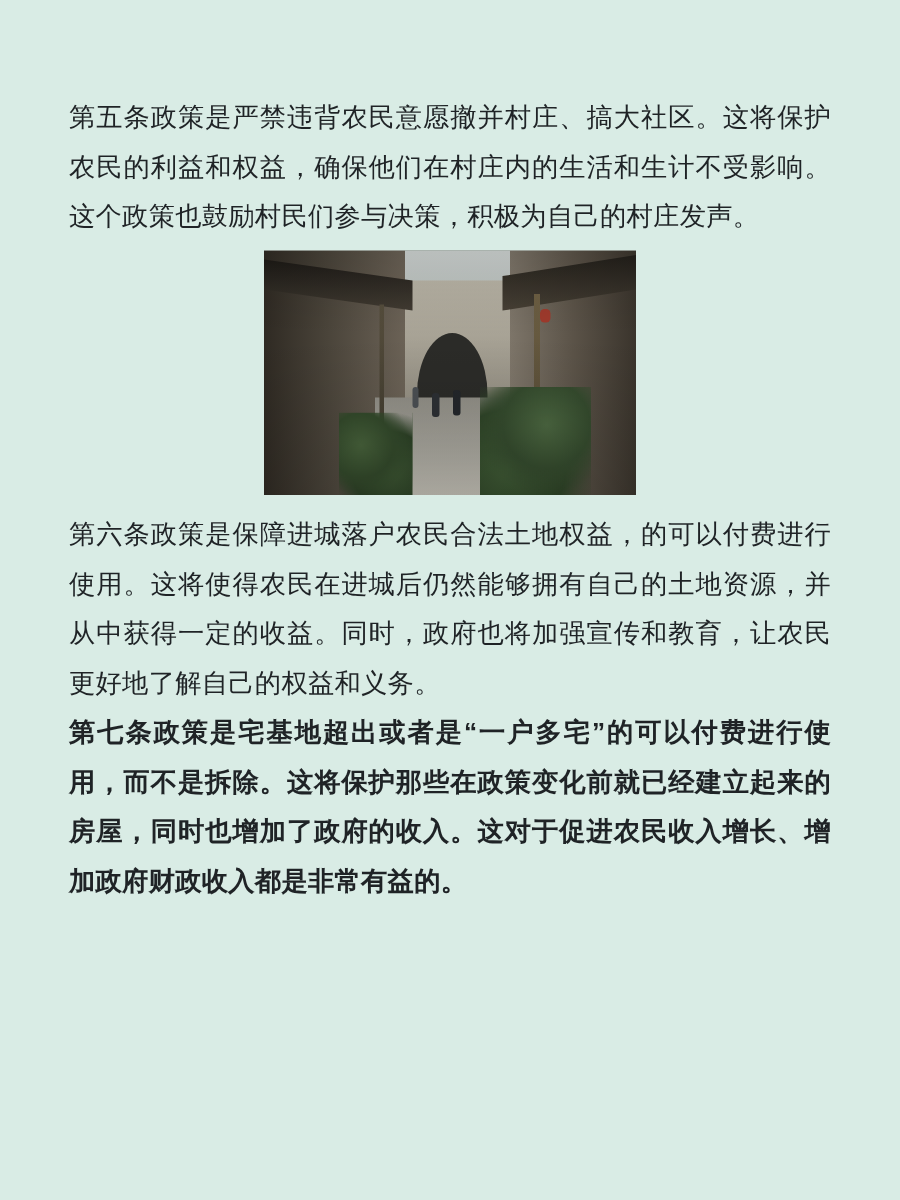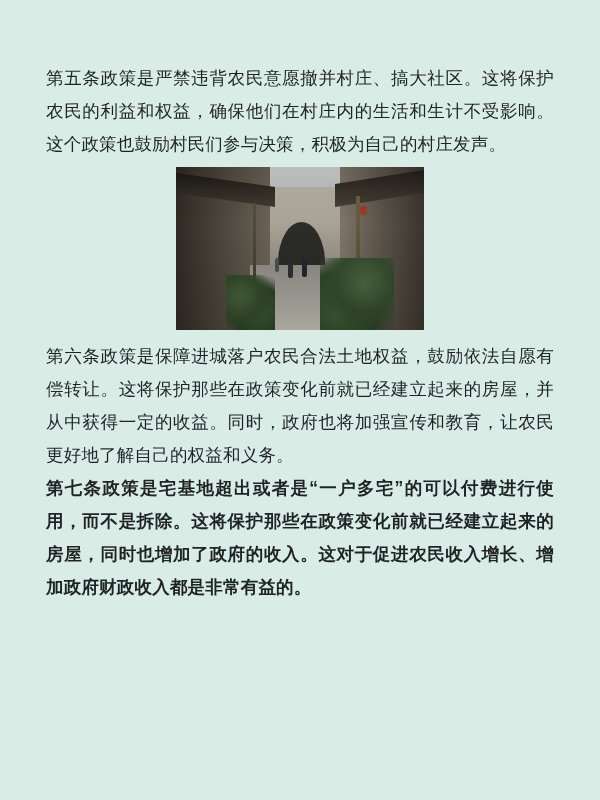--- a/index.html
+++ b/index.html
@@ -165,17 +165,17 @@
       <div class="person-b"></div>
       <div class="pole2"></div>
       <div class="pole"></div>
       <div class="red-lantern"></div>
       <div class="plants-l"></div>
       <div class="plants-r"></div>
       <div class="shade"></div>
     </div>
   </div>
 
-  <p class="para">第六条政策是保障进城落户农民合法土地权益，鼓励依法自愿有偿转让。这将保护那些在政策变化前就已经建立起来的房屋，并从中获得一定的收益。同时，政府也将加强宣传和教育，让农民更好地了解自己的权益和义务。</p>
+  <p class="para">第六条政策是保障进城落户农民合法土地权益，的可以付费进行使用。这将使得农民在进城后仍然能够拥有自己的土地资源，并从中获得一定的收益。同时，政府也将加强宣传和教育，让农民更好地了解自己的权益和义务。</p>
 
   <p class="para">第七条政策是宅基地超出或者是“一户多宅”的可以付费进行使用，而不是拆除。这将保护那些在政策变化前就已经建立起来的房屋，同时也增加了政府的收入。这对于促进农民收入增长、增加政府财政收入都是非常有益的。</p>
 
 </div>
 
 </body></html>

